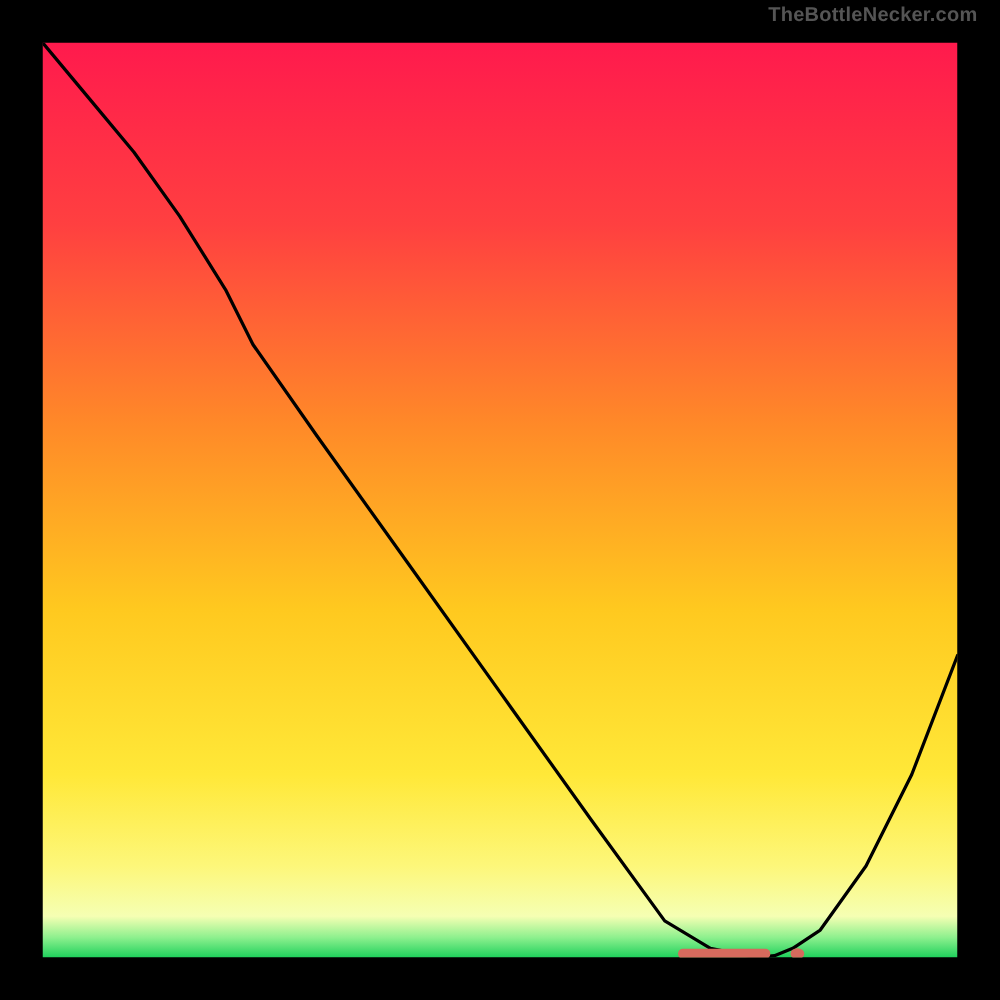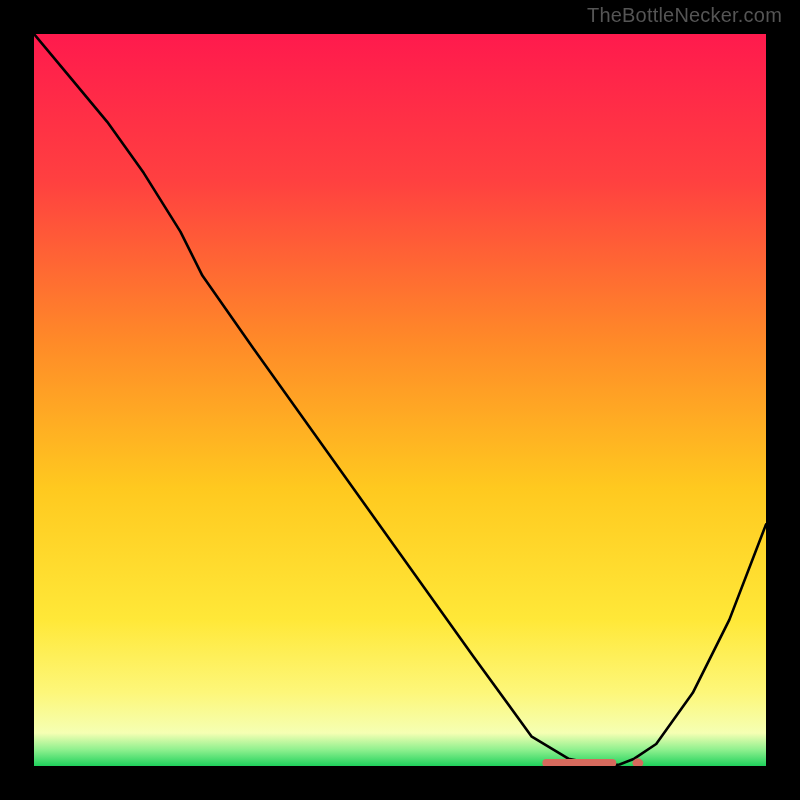--- a/index.html
+++ b/index.html
@@ -15,22 +15,22 @@
     position: relative;
     width: 800px;
     height: 800px;
     background: #000;
   }
   .watermark {
     position: absolute;
     top: 4px;
     right: 18px;
     color: #555;
-    font-size: 20px;
-    font-weight: normal;
+    font-size: 16px;
+    font-weight: bold;
     letter-spacing: 0.2px;
     user-select: none;
   }
   .plot {
     position: absolute;
     left: 34px;
     top: 34px;
     width: 732px;
     height: 732px;
   }

